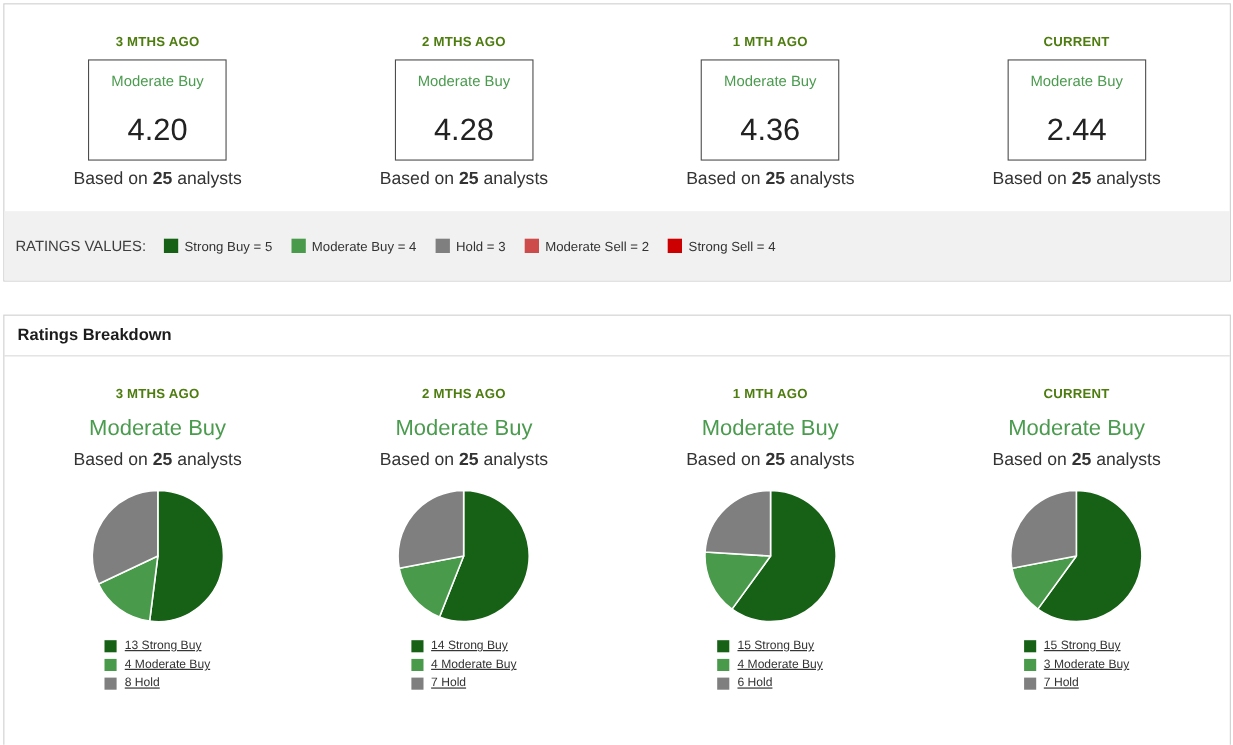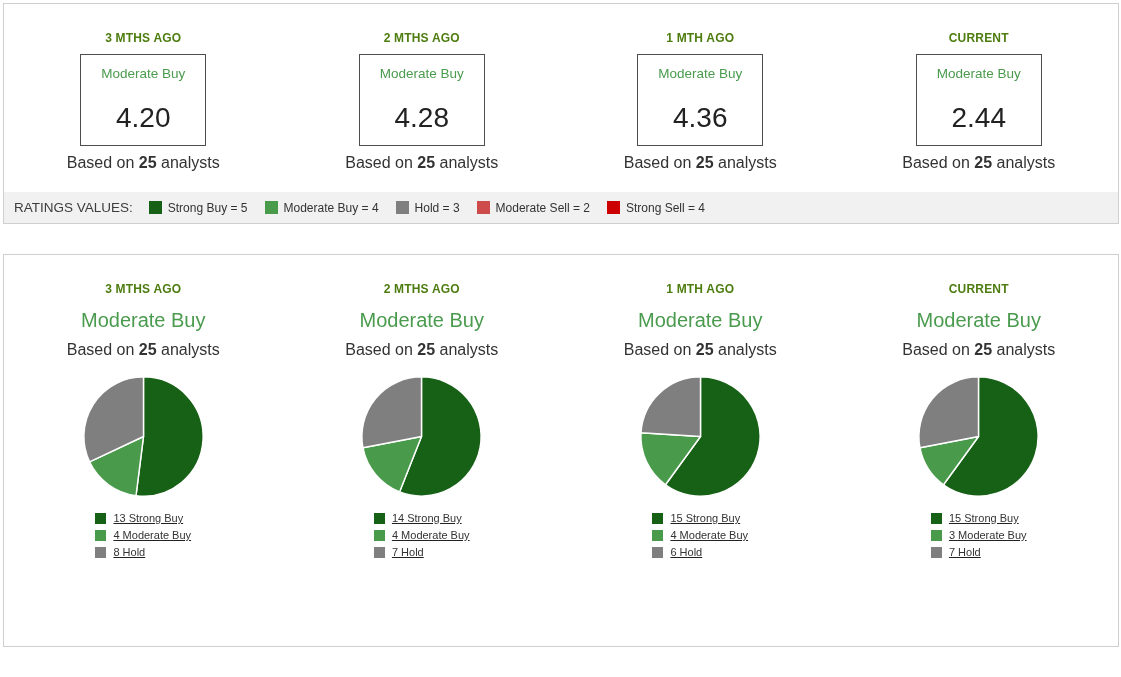--- a/index.html
+++ b/index.html
@@ -20,21 +20,21 @@
 
   
   .rating-box { width:126px; height:92px; border:1px solid #4d4d4d; background:#fff;
                 margin:9px auto 8px auto; display:flex; flex-direction:column;
                 align-items:center; justify-content:space-between; padding:11px 4px 13px 4px; }
   .rating-word { font-size:13.5px; color:#4a9b4e; }
   .rating-num  { font-size:28px; color:#222; line-height:1; }
   .based { font-size:16px; color:#333; }
   .based b { font-weight:bold; }
 
-  .values-bar { background:#f1f1f1; margin-top:20px; padding:8px 10px;
+  .values-bar { background:#f1f1f1; margin-top:20px; padding:24px 10px;
                 display:flex; align-items:center; }
   .values-label { font-size:13.5px; color:#3d3d3d; margin-right:16px; }
   .vitem { display:flex; align-items:center; margin-right:17px; font-size:12px; color:#333; }
   .vswatch { width:13px; height:13px; display:inline-block; margin-right:6px; }
 
   
   .bd-rating { font-size:20px; color:#4a9b4e; margin-top:13px; }
   .bd-based  { margin-top:9px; }
   .pie-wrap { margin-top:15px; height:125px; }
   .pie-wrap svg { width:125px; height:125px; }
@@ -105,20 +105,23 @@
       <span>Moderate Sell = 2</span>
     </span>
     <span class="vitem">
       <span class="vswatch" style="background-color: rgb(204, 0, 0);"></span>
       <span>Strong Sell = 4</span>
     </span>
   </div>
 </div>
 
 <div class="panel panel-2">
+  <div class="panel-header">
+    <span class="panel-title">Ratings Breakdown</span>
+  </div>
 
   <div class="columns">
 
     <div class="col">
       <div class="period">3 MTHS AGO</div>
       <div class="bd-rating">Moderate Buy</div>
       <div class="based bd-based"><span>Based on </span><b>25</b><span> analysts</span></div>
       <div class="pie-wrap"><svg viewBox="0 0 130 130" role="img">
             <path d="M65 65 L65.00 3.00 A62 62 0 1 1 57.23 126.51 Z" fill="#166116" stroke="#ffffff" stroke-width="1.5" stroke-linejoin="round"></path>
             <path d="M65 65 L57.23 126.51 A62 62 0 0 1 8.90 91.40 Z" fill="#4a9a4c" stroke="#ffffff" stroke-width="1.5" stroke-linejoin="round"></path>

